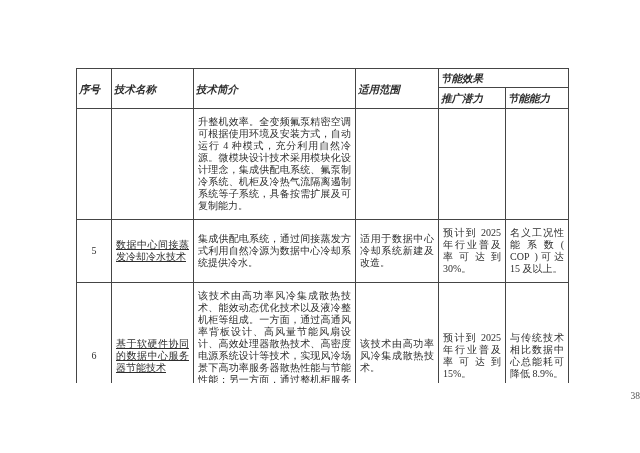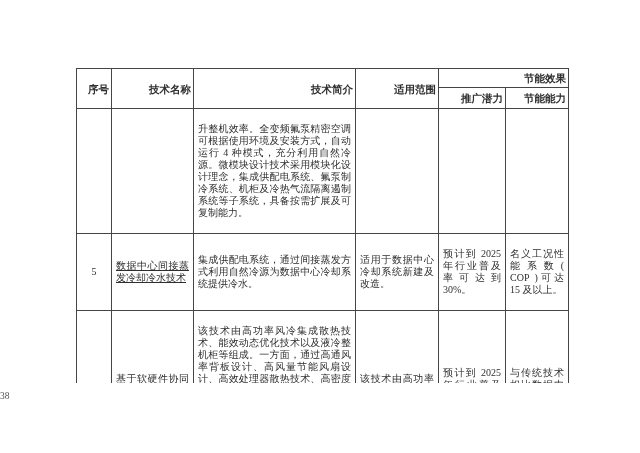--- a/index.html
+++ b/index.html
@@ -17,32 +17,33 @@
     width:496px;height:315px;
     overflow:hidden;
   }
   table.tech{
     border-collapse:collapse;
     table-layout:fixed;
     width:492px;
   }
   table.tech th,table.tech td{
     border:1px solid #454545;
-    padding:14px 4px;
+    padding:7px 4px;
     font-size:10px;
     line-height:12px;
     vertical-align:middle;
     overflow:hidden;
   }
   table.tech thead th{
     font-family:"Liberation Sans","DejaVu Sans",sans-serif;
     font-weight:bold;
     font-size:10.5px;
-    text-align:right;
+    text-align:left;
     padding:1px 2px;
+    font-style:italic;
   }
   tr.hdr-top{height:19px;}
   tr.hdr-sub{height:21px;}
   tr.row-cont{height:84px;}
   tr.row-5{height:48px;}
   tr.row-6{height:105px;}
   td.c-index{text-align:center;}
   td.c-name{
     text-align:justify;
     padding:2px 5px;
@@ -54,21 +55,21 @@
     padding:3px 4px 2px 4px;
   }
   td.c-scope,td.c-potential,td.c-capability{
     text-align:justify;
     padding:2px 5px;
   }
   .page-number{
     position:absolute;
     left:0;right:0;
     top:391px;
-    text-align:left;
+    text-align:right;
     font-size:9.5px;
     color:#555555;
   }
 </style>
 </head>
 <body>
 
 <div class="sheet">
   <div class="table-clip">
     <table class="tech">

